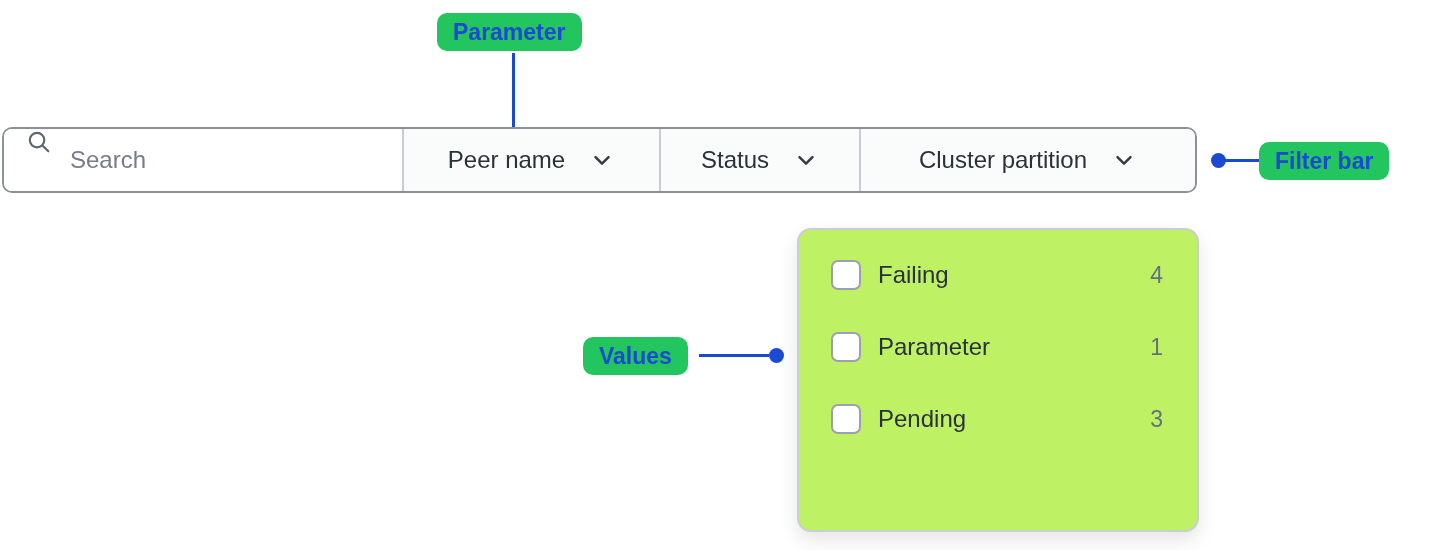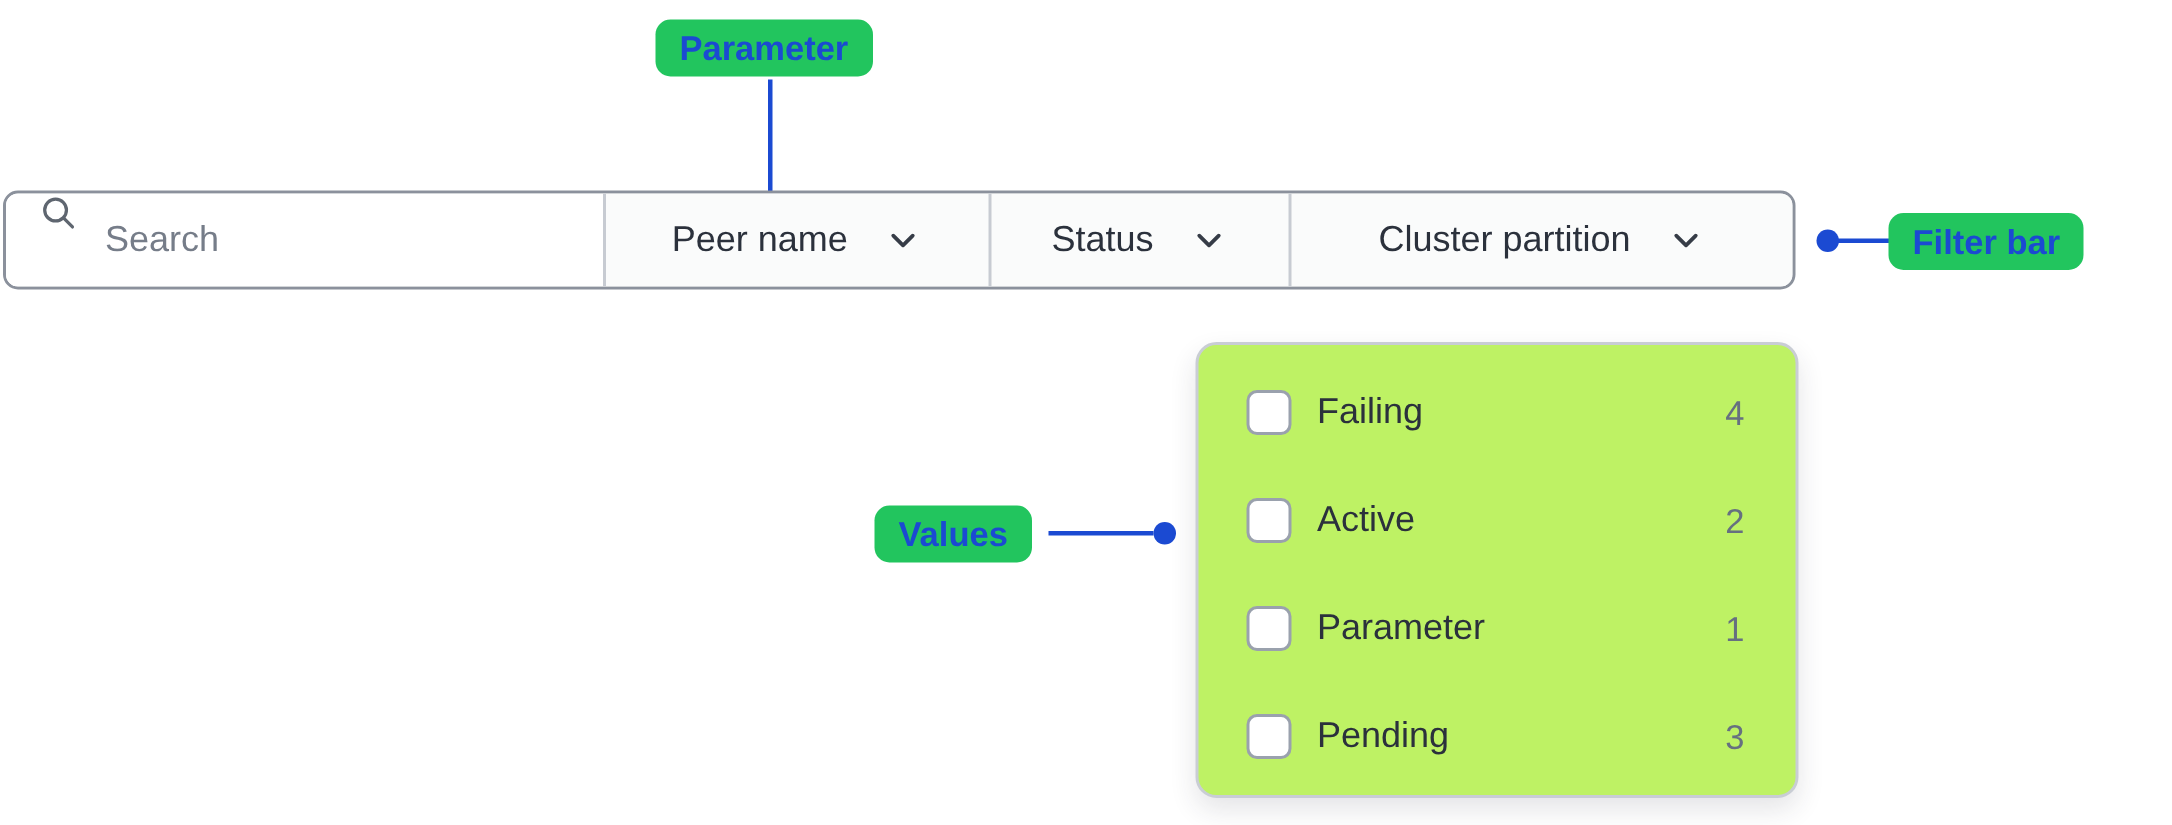--- a/index.html
+++ b/index.html
@@ -166,25 +166,20 @@
 <span class="dot" style="left:769px; top:348px;"></span>
 
 <div class="dropdown-panel">
   <div class="option-row">
     <span class="checkbox"></span>
     <span class="option-label">Failing</span>
     <span class="option-count">4</span>
   </div>
   <div class="option-row">
     <span class="checkbox"></span>
-    <span class="option-label">Active</span>
-    <span class="option-count">2</span>
-  </div>
-  <div class="option-row">
-    <span class="checkbox"></span>
     <span class="option-label">Parameter</span>
     <span class="option-count">1</span>
   </div>
   <div class="option-row">
     <span class="checkbox"></span>
     <span class="option-label">Pending</span>
     <span class="option-count">3</span>
   </div>
 </div>
 

